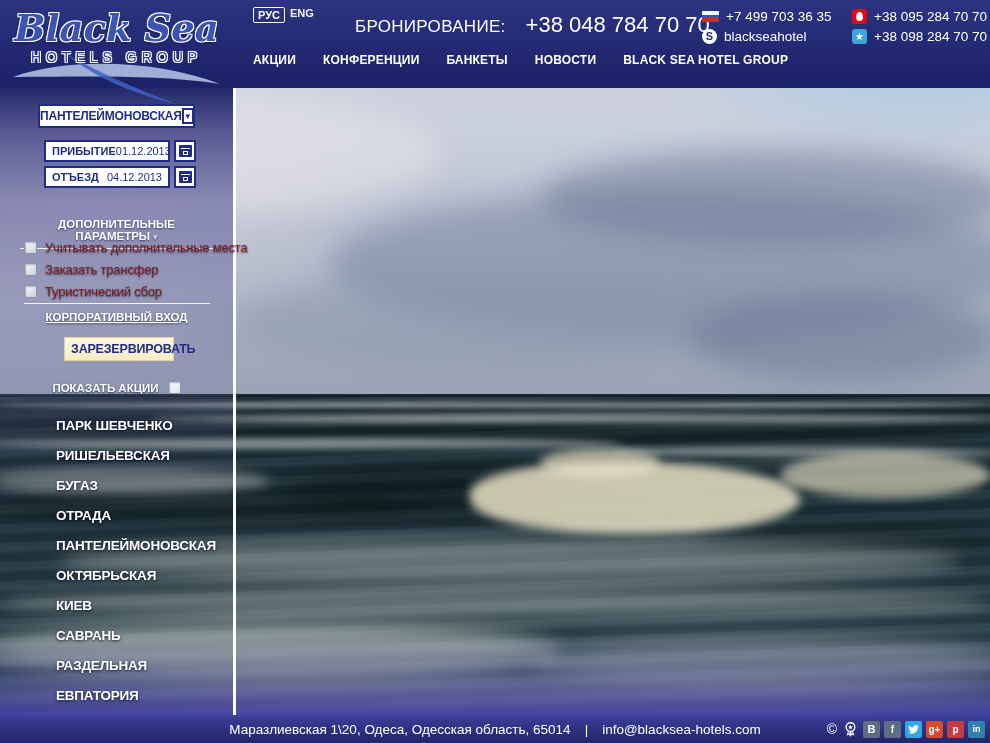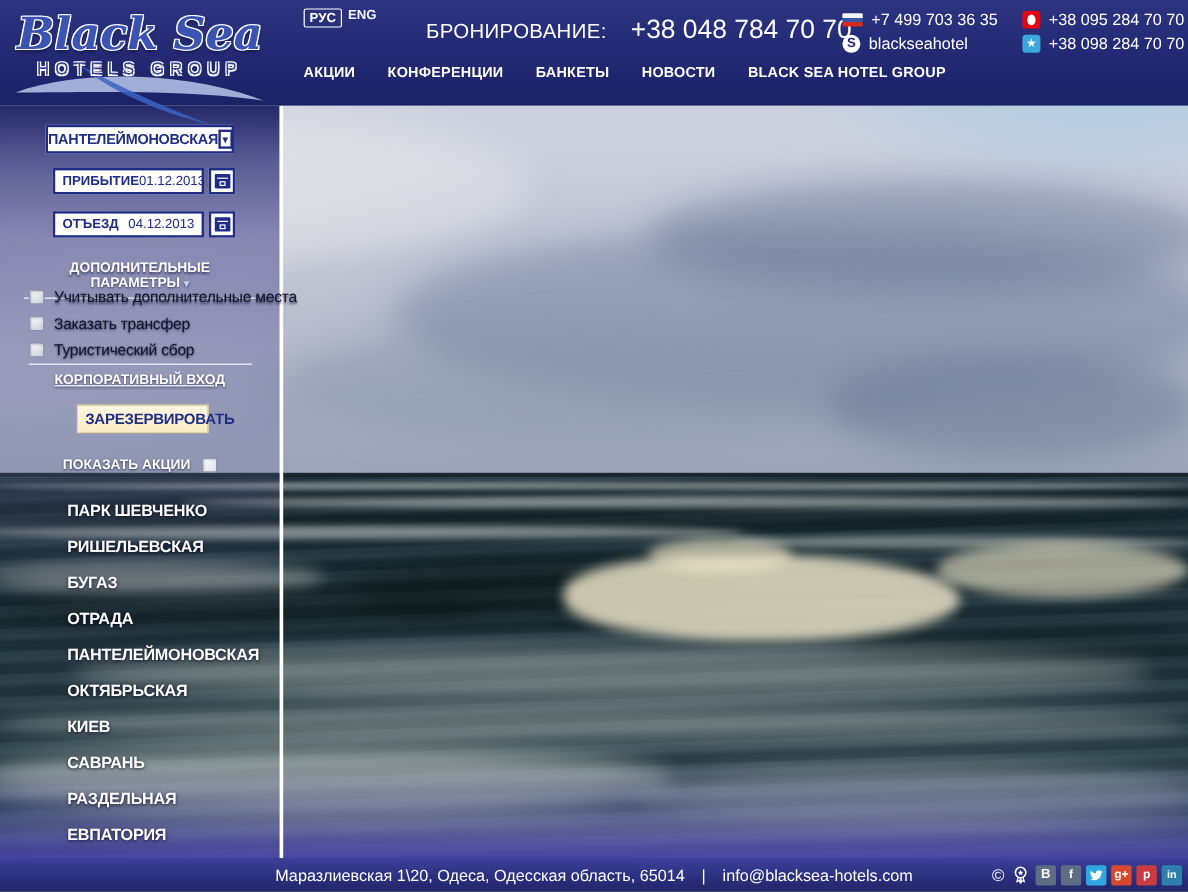--- a/index.html
+++ b/index.html
@@ -85,40 +85,40 @@
   .logo-sub{position:relative;z-index:2;margin-top:1px;font-size:14px;font-weight:normal;letter-spacing:5px;
     color:#333f93;text-shadow:-1px -1px 0 #fff,1px -1px 0 #fff,-1px 1px 0 #fff,1px 1px 0 #fff;}
   .swoosh{position:absolute;left:8px;top:44px;z-index:1;}
 
   .hotel-select{position:absolute;left:38px;top:104px;width:157px;height:24px;background:#fff;
     border:2px solid #202d86;box-sizing:border-box;display:flex;align-items:center;z-index:4;cursor:pointer;}
   .hs-label{flex:1;text-align:center;font-size:12px;font-weight:bold;color:#202d86;letter-spacing:-.2px;}
   .hs-arrow{width:18px;height:16px;margin-right:1px;border:2px solid #202d86;display:flex;align-items:center;
     justify-content:center;font-size:8px;color:#202d86;box-sizing:border-box;}
   .date-row{position:absolute;left:44px;z-index:4;display:flex;}
-  .row-arrival{top:140px;} .row-departure{top:176px;}
+  .row-arrival{top:140px;} .row-departure{top:166px;}
   .date-field{width:126px;height:22px;background:#fff;border:2px solid #202d86;box-sizing:border-box;
     display:flex;align-items:center;justify-content:space-between;padding:0 6px;cursor:pointer;}
   .df-label{font-size:11px;font-weight:bold;color:#202d86;}
   .df-value{font-size:11px;color:#202d86;}
   .cal-btn{margin-left:4px;width:22px;height:22px;background:#fff;border:2px solid #202d86;
     box-sizing:border-box;display:flex;align-items:center;justify-content:center;padding:0;cursor:pointer;}
   .cal{width:13px;height:12px;background:#202d86;position:relative;border-radius:1px;}
   .cal::before{content:"";position:absolute;left:2px;right:2px;top:3px;height:1px;background:#fff;}
   .cal::after{content:"";position:absolute;left:4px;top:6px;width:5px;height:4px;border:1px solid #fff;
     box-sizing:border-box;}
   .add-params{position:absolute;left:20px;top:218px;width:193px;text-align:center;color:#fff;
     font-size:11.5px;font-weight:bold;z-index:4;cursor:pointer;padding-bottom:6px;
     border-bottom:1px solid rgba(255,255,255,.9);text-shadow:0 1px 2px rgba(0,0,40,.6);}
   .small-arrow{font-size:9px;color:#bcd0f0;margin-left:3px;}
   .checks{position:absolute;left:24px;top:240px;z-index:4;}
   .check-row{display:flex;align-items:center;gap:8px;margin-bottom:7px;}
   .cb{width:11px;height:11px;background:linear-gradient(145deg,#ffffff,#c9cedb);border:1px solid #8b93ab;
     box-shadow:inset 1px 1px 2px rgba(40,50,90,.35);flex:none;cursor:pointer;}
-  .cb-label{font-size:13px;color:#0f172a;text-shadow:0 1px 2px rgba(0,0,40,.7);letter-spacing:-.2px;white-space:nowrap;text-align:center;}
+  .cb-label{font-size:13px;color:#7f1d1d;text-shadow:0 1px 2px rgba(0,0,40,.7);letter-spacing:-.2px;white-space:nowrap;text-align:center;}
   .hr2{position:absolute;left:24px;top:303px;width:186px;height:1px;background:rgba(255,255,255,.9);z-index:4;}
   .corp{position:absolute;left:0;top:311px;width:233px;text-align:center;color:#fff;font-size:11.5px;
     font-weight:bold;text-decoration:underline;z-index:4;cursor:pointer;text-shadow:0 1px 2px rgba(0,0,40,.6);}
   .reserve{position:absolute;left:64px;top:337px;width:110px;height:24px;z-index:4;cursor:pointer;
     background:linear-gradient(180deg,#fdf7e0,#f8ecc4);border:1px solid #e3d3a0;color:#202d86;
     font-size:12.5px;font-weight:bold;font-family:inherit;letter-spacing:-.2px;}
   .promo{position:absolute;left:0;top:381px;width:233px;display:flex;align-items:center;
     justify-content:center;gap:9px;z-index:4;}
   .promo-label{font-size:11.5px;font-weight:bold;color:#fff;text-shadow:0 1px 2px rgba(0,0,40,.7);}
   .promo .cb{background:linear-gradient(145deg,#fff,#dde2ec);}

